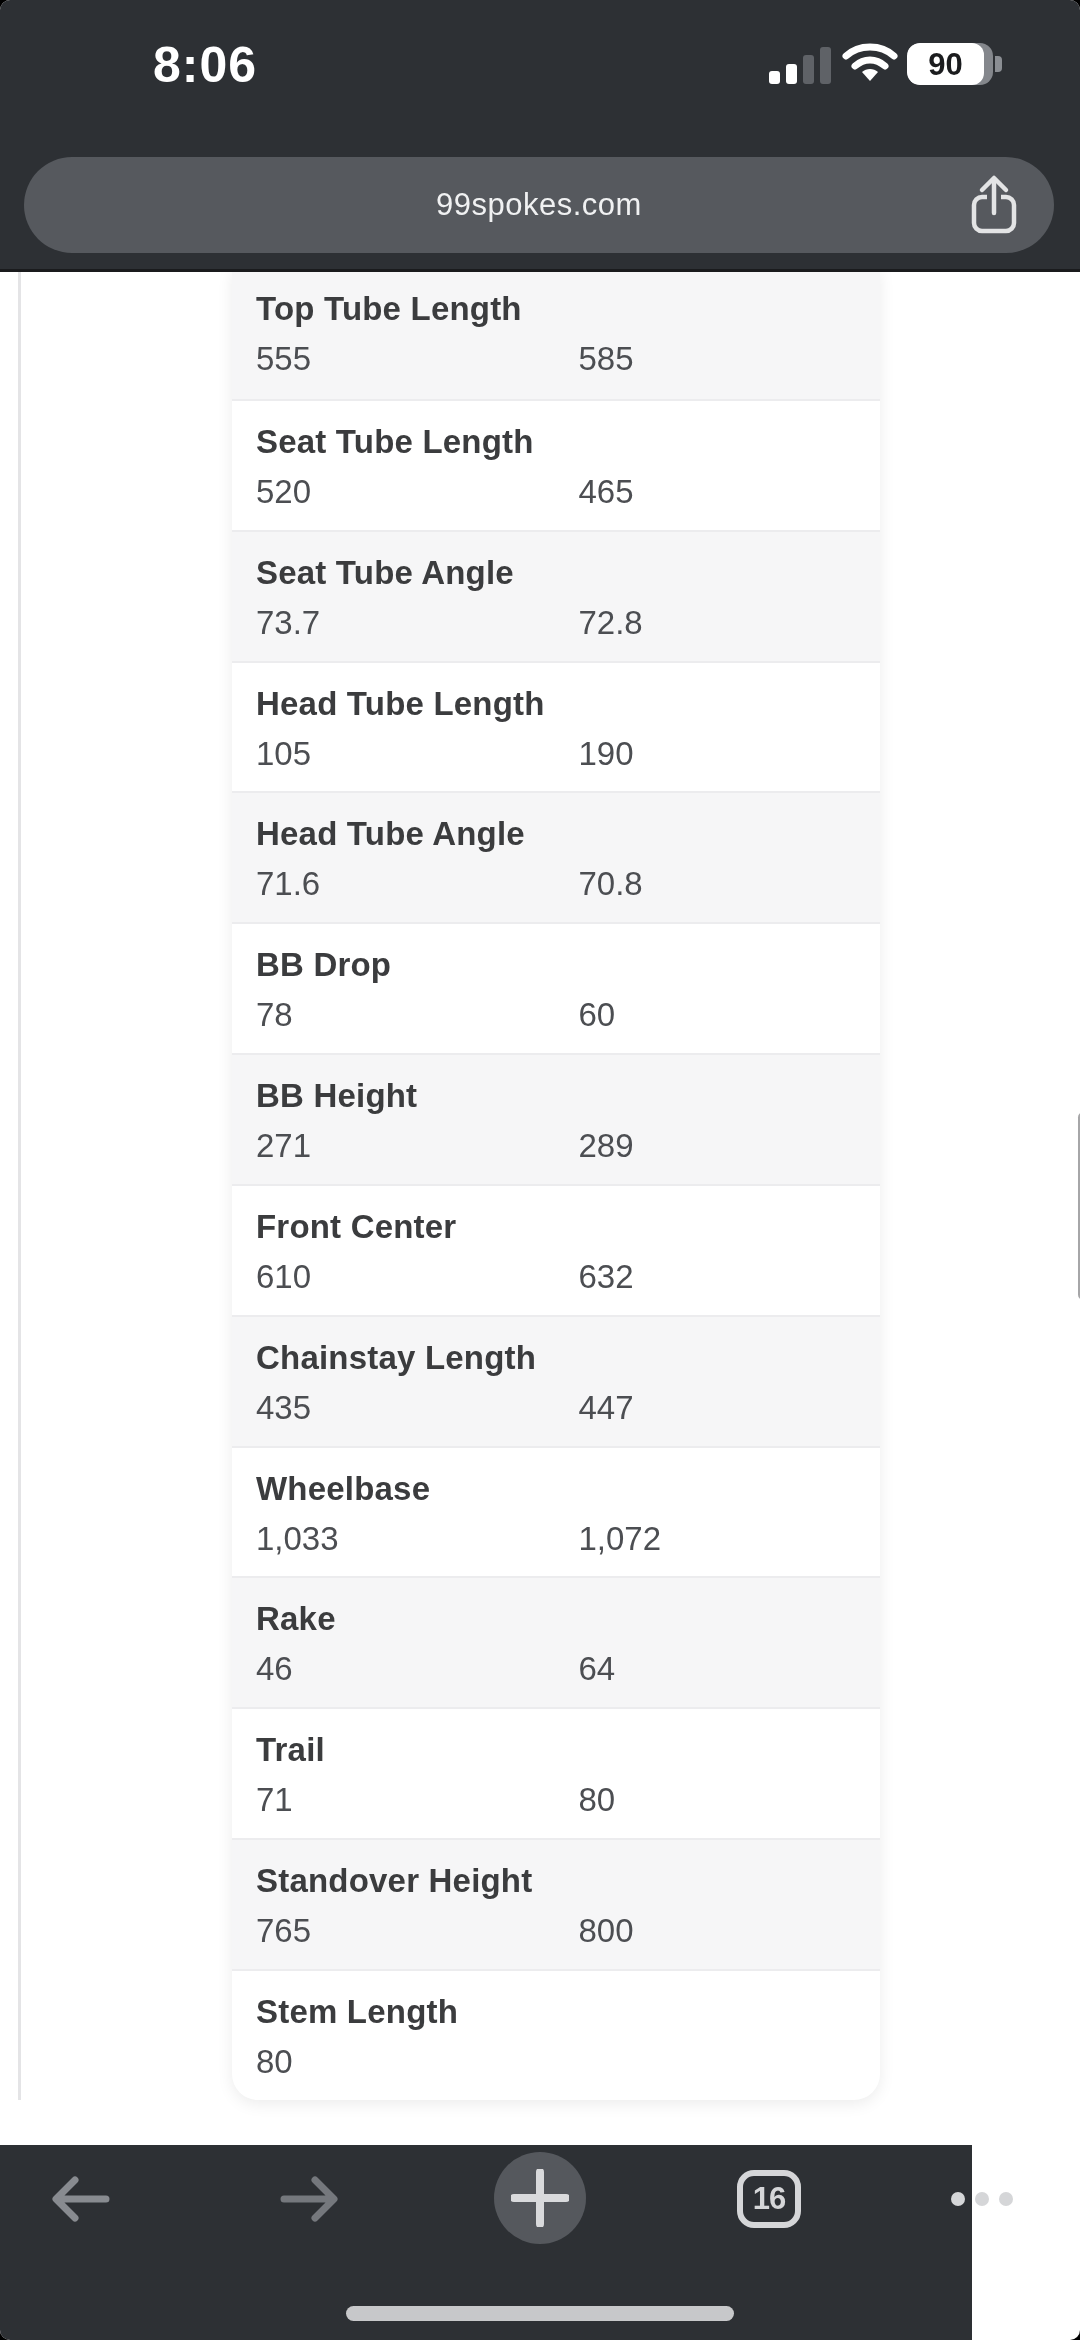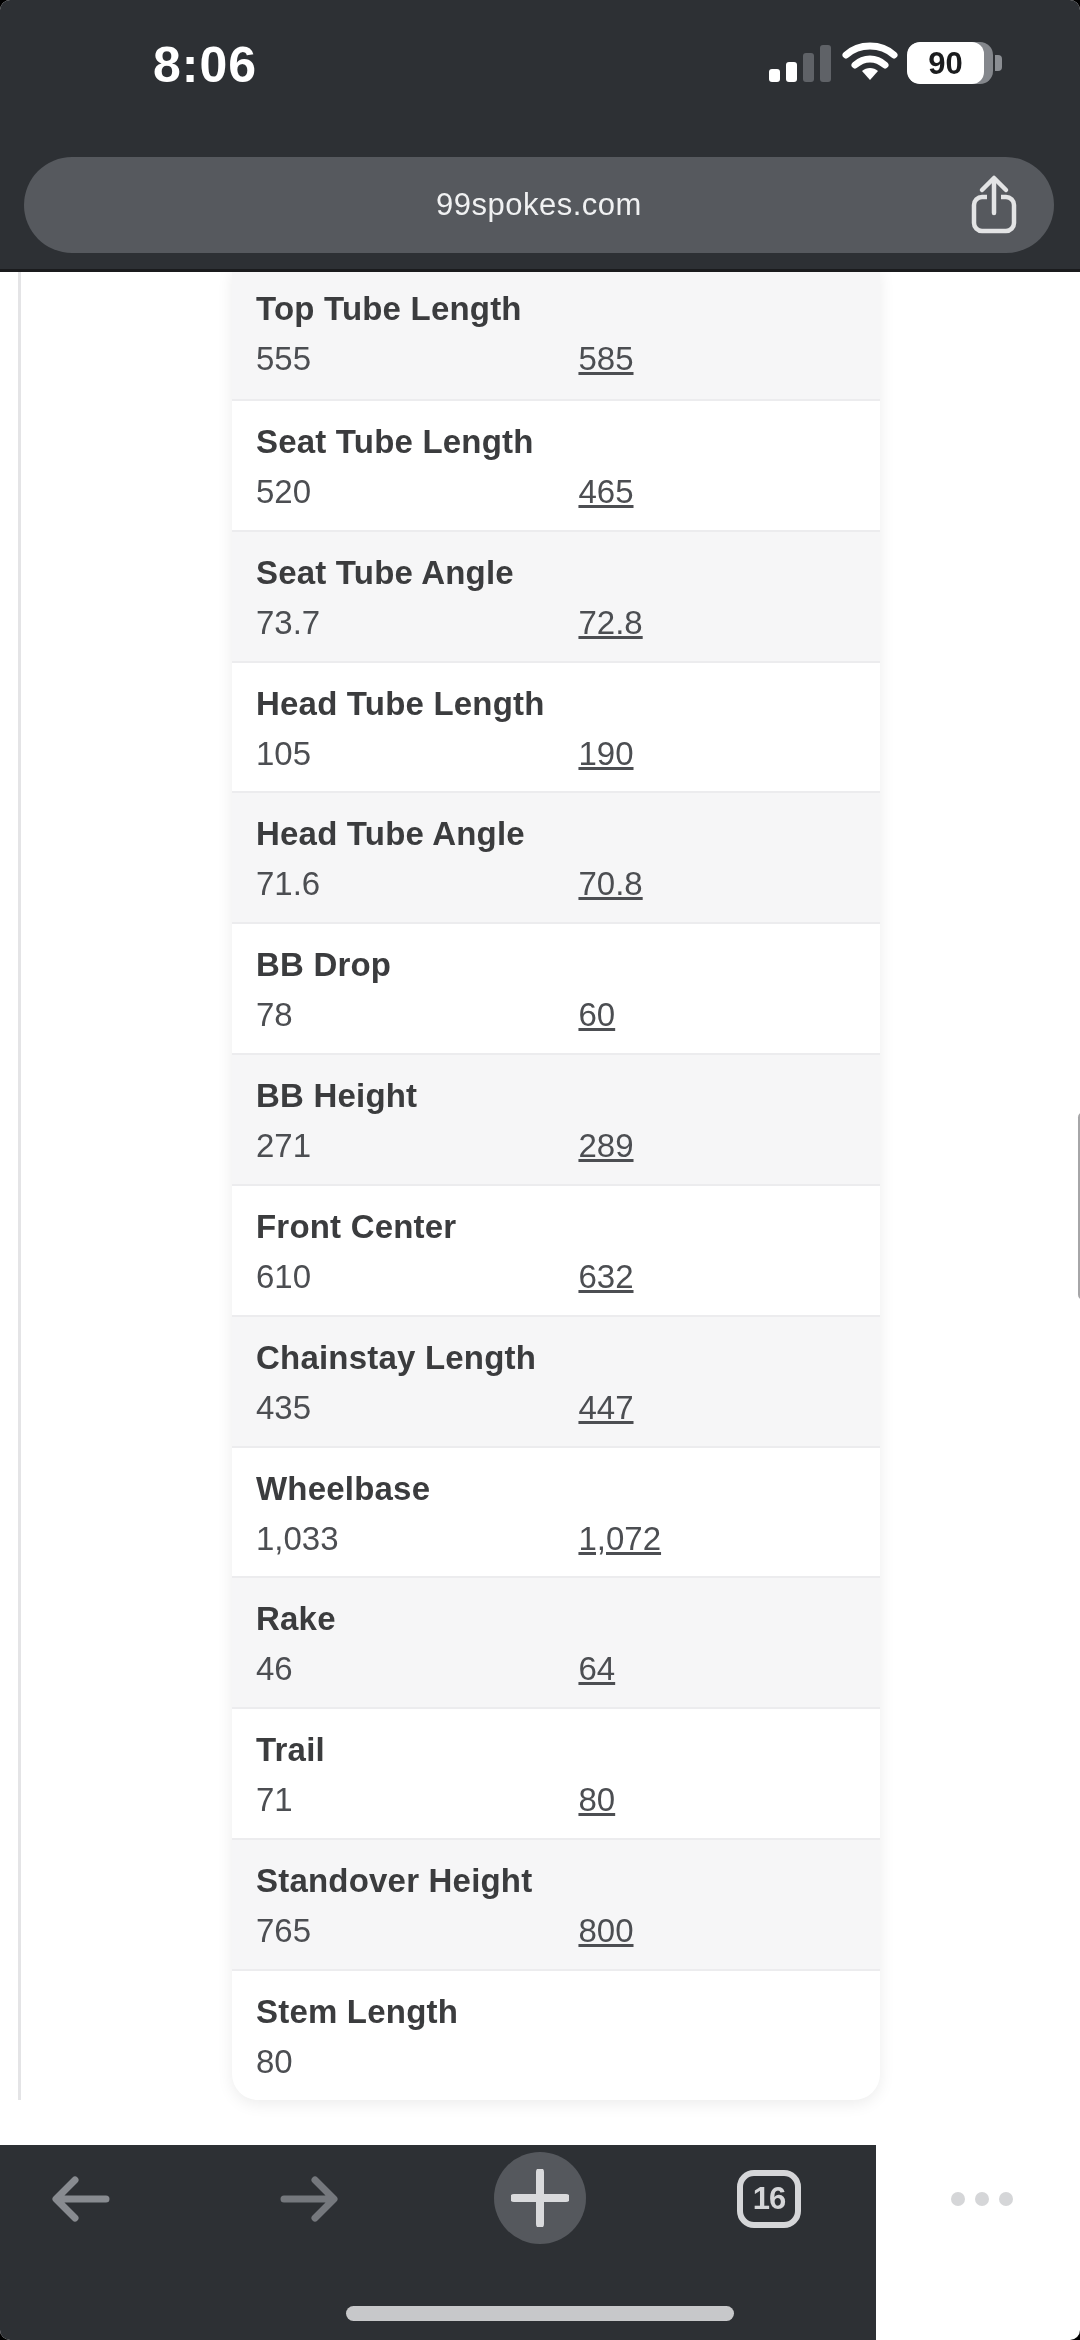--- a/index.html
+++ b/index.html
@@ -21,21 +21,21 @@
   }
   
   .chrome-top{
     position:absolute;left:0;top:0;width:1080px;height:272px;
     background:var(--chrome);z-index:30;border-bottom:3px solid #1a1b1d;
   }
   .time{
     position:absolute;left:130px;top:36px;width:150px;text-align:center;
     color:#ffffff;font-size:50px;font-weight:600;letter-spacing:1px;
   }
-  .status-icons{position:absolute;right:78px;top:42px;height:44px;display:flex;align-items:flex-start;gap:9px;}
+  .status-icons{position:absolute;right:78px;top:42px;height:44px;display:flex;align-items:center;gap:9px;}
   .signal-svg{display:block;}
   .wifi-svg{display:block;margin-bottom:2px;}
   .battery{display:flex;align-items:center;margin-bottom:1px;}
   .battery-body{
     position:relative;width:86px;height:42px;border-radius:13px;
     background:#84878c;overflow:hidden;
   }
   .battery-fill{position:absolute;left:0;top:0;bottom:0;width:77px;background:#ffffff;border-radius:12px;}
   .battery-num{
     position:absolute;left:0;top:0;width:77px;height:42px;line-height:43px;text-align:center;
@@ -57,28 +57,28 @@
     position:absolute;left:216px;top:-4px;width:648px;height:1832px;
     background:#ffffff;border-radius:0 0 26px 26px;overflow:hidden;
     box-shadow:0 4px 16px rgba(0,0,0,0.08);
   }
   .row{position:relative;height:130.857px;padding:18px 24px 0 24px;}
   .row.alt{background:var(--row-alt);}
   .row + .row{border-top:2px solid var(--row-sep);}
   .row-label{font-size:33px;font-weight:700;color:var(--label);letter-spacing:.2px;line-height:46px;}
   .row-values{position:absolute;left:24px;top:68px;right:24px;line-height:46px;}
   .row-values .v1{display:inline-block;width:318px;font-size:33px;color:var(--value);}
-  .row-values .v2{font-size:33px;color:var(--value);text-decoration:underline;}
+  .row-values .v2{font-size:33px;color:var(--value);}
   .scrollbar-thumb{
     position:absolute;left:1062px;top:840px;width:11px;height:188px;
     border-radius:6px;background:#a6a6a8;
   }
   
   .toolbar{
-    position:absolute;left:0;top:2145px;width:876px;height:195px;
+    position:absolute;left:0;top:2145px;width:972px;height:195px;
     background:var(--chrome);z-index:30;
   }
   .nav-btn{position:absolute;width:64px;height:56px;top:26px;}
   .nav-btn.back{left:48px;}
   .nav-btn.fwd{left:278px;}
   .plus-btn{
     position:absolute;left:494px;top:7px;width:92px;height:92px;border-radius:50%;
     background:#55585d;display:flex;align-items:center;justify-content:center;
   }
   .tabs-btn{

